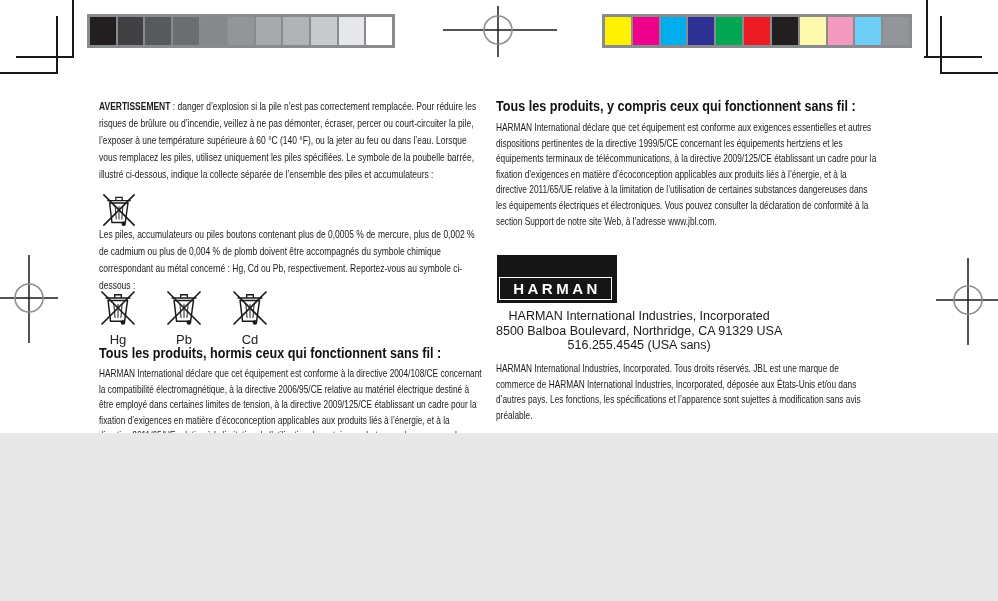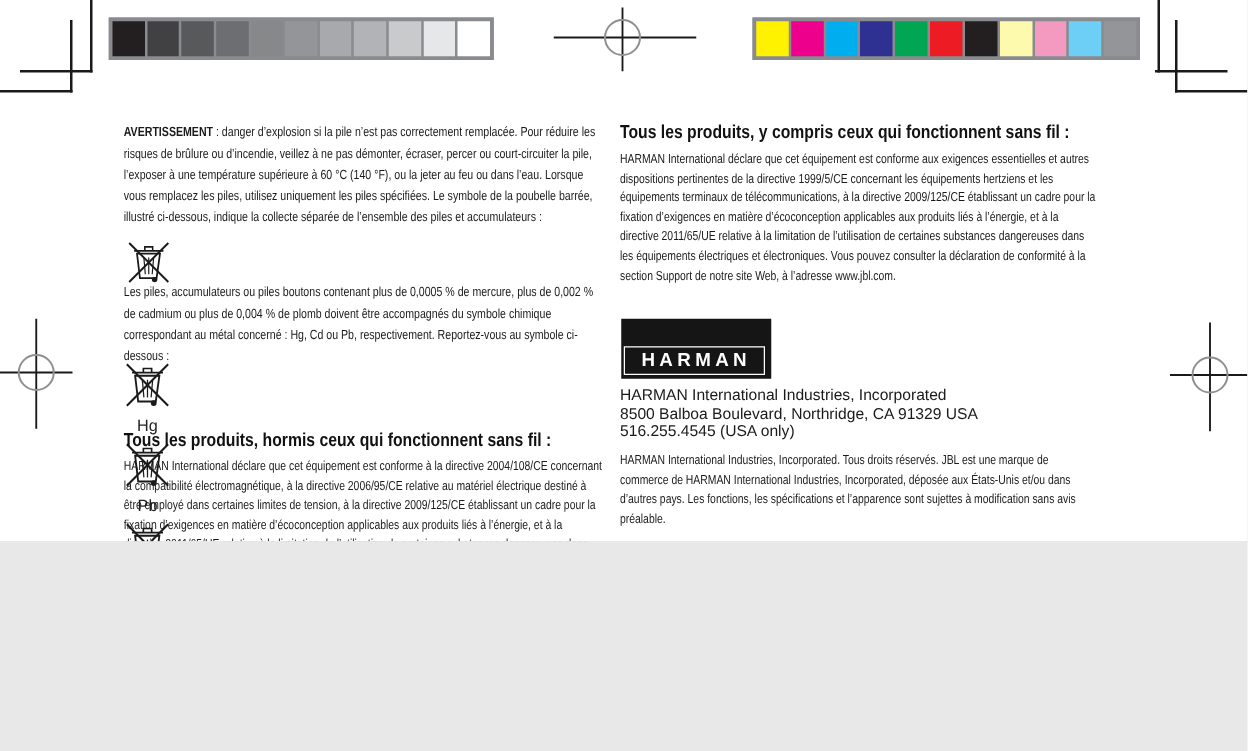--- a/index.html
+++ b/index.html
@@ -11,21 +11,21 @@
   .marks{position:absolute;left:0;top:0;pointer-events:none;}
   .calbar{position:absolute;top:14px;height:34px;border:3px solid #898b8e;background:#898b8e;
           display:flex;gap:2px;box-sizing:border-box;}
   .swatch{flex:1 1 0;}
   .abs{position:absolute;}
   .cond{transform:scaleX(0.80);transform-origin:0 0;}
   p.body{margin:0;font-size:10.6px;line-height:17px;width:479px;letter-spacing:0;}
   p.body2{margin:0;font-size:10.4px;line-height:15.6px;width:479px;}
   h2.head{margin:0;font-size:15px;line-height:18px;font-weight:bold;width:455px;
           transform:scaleX(0.84);transform-origin:0 0;white-space:nowrap;color:#111;}
-  .bins-row{display:flex;gap:5px;flex-direction:column;}
+  .bins-row{display:flex;gap:24px;}
   .bin-item{width:42px;text-align:center;}
   .bin-label{font-size:13px;color:#222;margin-top:1px;font-weight:normal;}
   .harman-logo{position:absolute;left:497px;top:255px;width:120px;height:48px;background:#151515;}
   .harman-frame{position:absolute;left:2px;right:5px;bottom:3px;height:21px;border:1.5px solid #fff;
                 display:flex;align-items:center;justify-content:center;}
   .harman-word{color:#fff;font-weight:bold;font-size:15px;letter-spacing:3.5px;padding-left:3px;}
   .address{font-size:12.5px;line-height:14.5px;color:#1a1a1a;}
   .website{font-weight:bold;font-size:13.5px;text-align:right;width:178px;color:#111;}
   .pagenum{font-size:11px;}
   .footer{font-family:"Liberation Serif","DejaVu Serif",serif;font-size:12.5px;color:#2a2a2a;}
@@ -165,24 +165,24 @@
   <h2 class="head abs" style="left:496px;top:97px;">Tous les produits, y compris ceux qui fonctionnent sans fil :</h2>
 
   <p class="body2 abs cond" style="left:496px;top:120px;">HARMAN International déclare que cet équipement est conforme aux exigences essentielles et autres dispositions pertinentes de la directive 1999/5/CE concernant les équipements hertziens et les équipements terminaux de télécommunications, à la directive 2009/125/CE établissant un cadre pour la fixation d’exigences en matière d’écoconception applicables aux produits liés à l’énergie, et à la directive 2011/65/UE relative à la limitation de l’utilisation de certaines substances dangereuses dans les équipements électriques et électroniques. Vous pouvez consulter la déclaration de conformité à la section Support de notre site Web, à l’adresse www.jbl.com.</p>
 
   <div class="harman-logo">
     <div class="harman-frame">
       <span class="harman-word">HARMAN</span>
     </div>
   </div>
 
-  <div class="address abs" style="left:496px;top:309px;">
+  <div class="address abs" style="left:496px;top:309px;text-align:center;">
     <div>HARMAN International Industries, Incorporated</div>
     <div>8500 Balboa Boulevard, Northridge, CA 91329 USA</div>
-    <div>516.255.4545 (USA only)</div>
+    <div>516.255.4545 (USA sans)</div>
   </div>
 
   <p class="body2 abs cond" style="left:496px;top:361px;">HARMAN International Industries, Incorporated. Tous droits réservés. JBL est une marque de commerce de HARMAN International Industries, Incorporated, déposée aux États-Unis et/ou dans d’autres pays. Les fonctions, les spécifications et l’apparence sont sujettes à modification sans avis préalable.</p>
 
   <svg class="abs" style="left:496px;top:444px;" width="90" height="48" viewBox="0 0 116 62">
     <path d="M50.5 15.4 A25 25 0 1 0 50.5 46.6" fill="none" stroke="#111" stroke-width="12"></path>
     <path d="M107.5 15.4 A25 25 0 1 0 107.5 46.6" fill="none" stroke="#111" stroke-width="12"></path>
     <line x1="63" y1="31" x2="97" y2="31" stroke="#111" stroke-width="12"></line>
   </svg>
 

